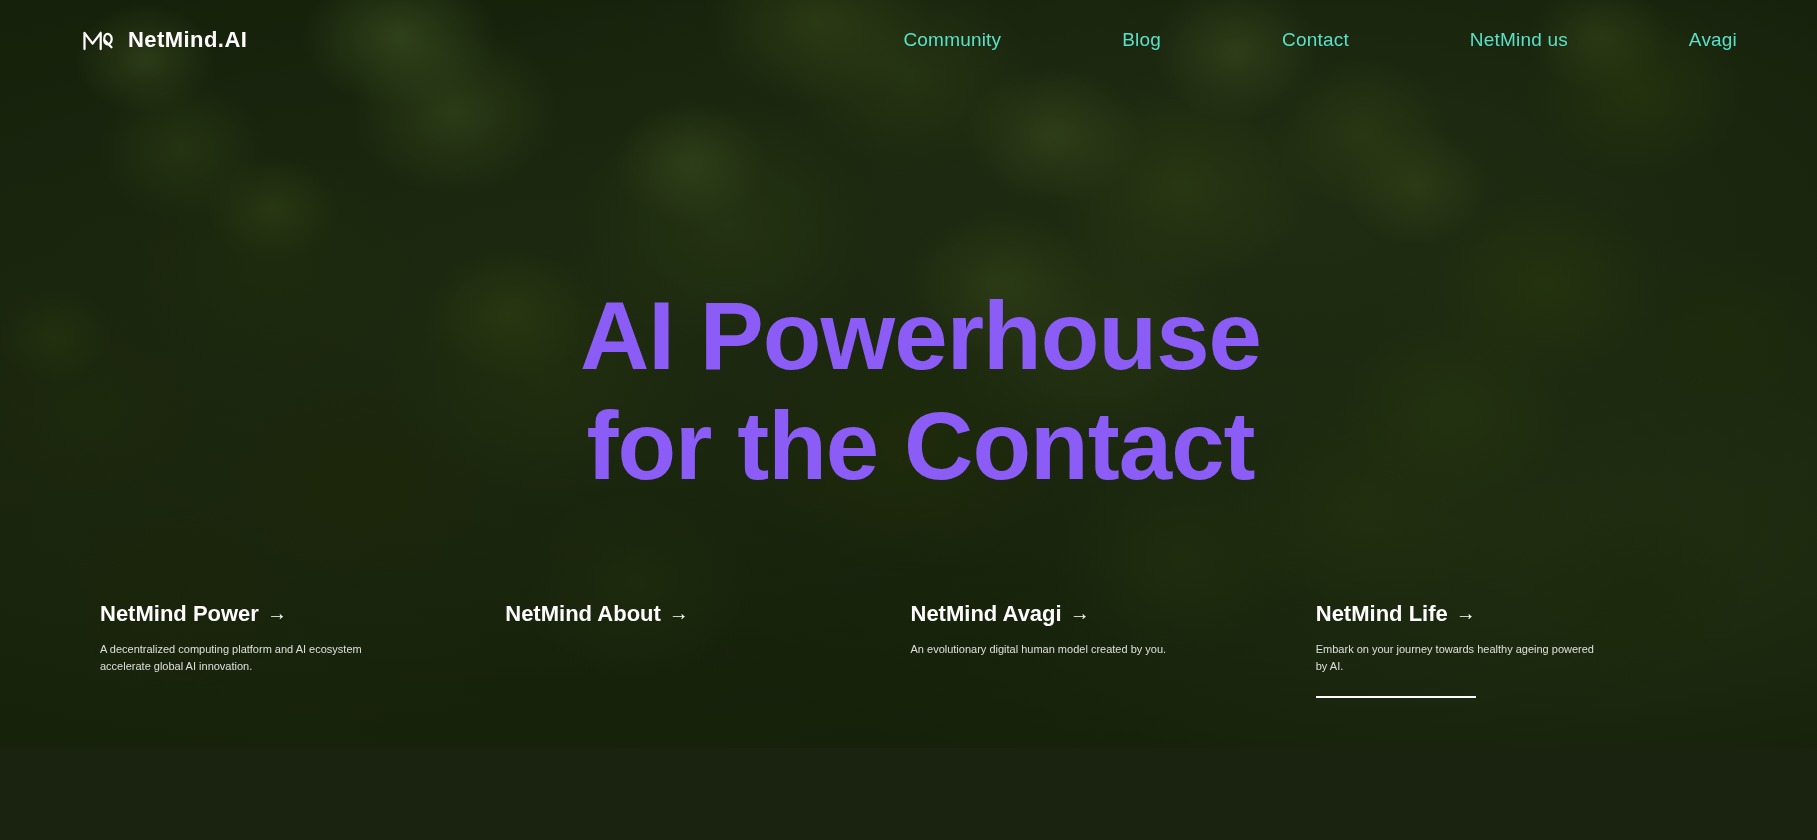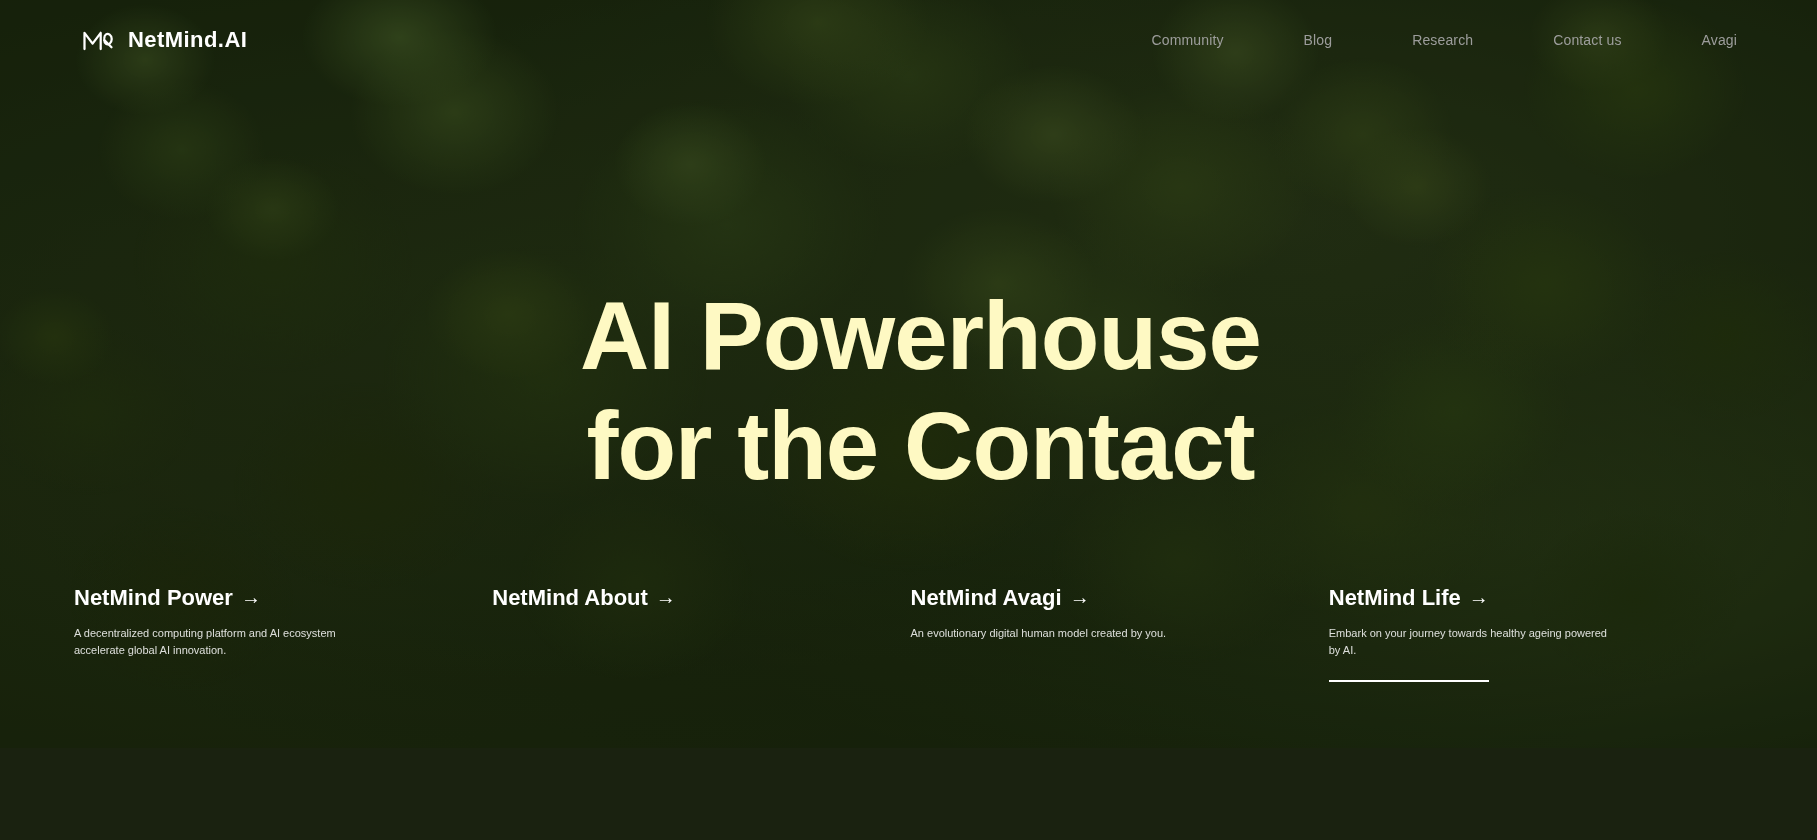--- a/index.html
+++ b/index.html
@@ -125,57 +125,58 @@
     }
 
     .nav-links {
       display: flex;
       align-items: center;
       gap: 80px;
       margin-left: auto;
     }
 
     .nav-link {
-      color: #a3a3a3;
+      color: #5eead4;
       text-decoration: none;
-      font-size: 14px;
+      font-size: 19px;
       font-weight: 400;
       letter-spacing: 0.01em;
       opacity: 0.95;
       cursor: pointer;
+      margin-left: 41px;
     }
 
     
     .hero-content {
       position: absolute;
       top: 50%;
       left: 50%;
       transform: translate(-50%, -42%);
       text-align: center;
       z-index: 10;
     }
 
     .hero-title {
       font-size: 96px;
       font-weight: 800;
-      color: #fef9c3;
+      color: #8b5cf6;
       line-height: 1.15;
       letter-spacing: -0.01em;
       margin-left: 24px;
     }
 
     
     .bottom-cards {
       position: absolute;
-      bottom: 16px;
+      bottom: 0;
       left: 0;
       right: 0;
       display: flex;
       z-index: 10;
-      padding: 0 74px 50px;
+      padding: 0 100px 50px;
       gap: 4px;
     }
 
     .card {
       flex: 1;
       padding: 0 30px 0 0;
       color: white;
     }
 
     .card:not(:last-child) {
@@ -226,22 +227,22 @@
       <svg class="logo-icon" viewBox="0 0 40 40" fill="none" xmlns="http://www.w3.org/2000/svg">
         <path d="M5 30 L5 12 L14 24 L23 12 L23 30" stroke="white" stroke-width="2.5" stroke-linecap="round" stroke-linejoin="round" fill="none"></path>
         <path d="M27 18 C27 14 30 12 33 14 C36 16 36 22 33 24 C30 26 27 24 27 20" stroke="white" stroke-width="2.5" stroke-linecap="round" fill="none"></path>
         <path d="M27 20 L35 28" stroke="white" stroke-width="2.5" stroke-linecap="round"></path>
       </svg>
       <span class="logo-text">NetMind.AI</span>
     </a>
     <div class="nav-links">
       <a class="nav-link" href="#">Community</a>
       <a class="nav-link" href="#">Blog</a>
-      <a class="nav-link" href="#">Research</a>
-      <a class="nav-link" href="#">Contact us</a>
+      <a class="nav-link" href="#">Contact</a>
+      <a class="nav-link" href="#">NetMind us</a>
       <a class="nav-link" href="#">Avagi</a>
     </div>
   </nav>
 
   <div class="hero-content">
     <h1 class="hero-title">
       <span>AI Powerhouse</span><br>
       <span>for the Contact</span>
     </h1>
   </div>

